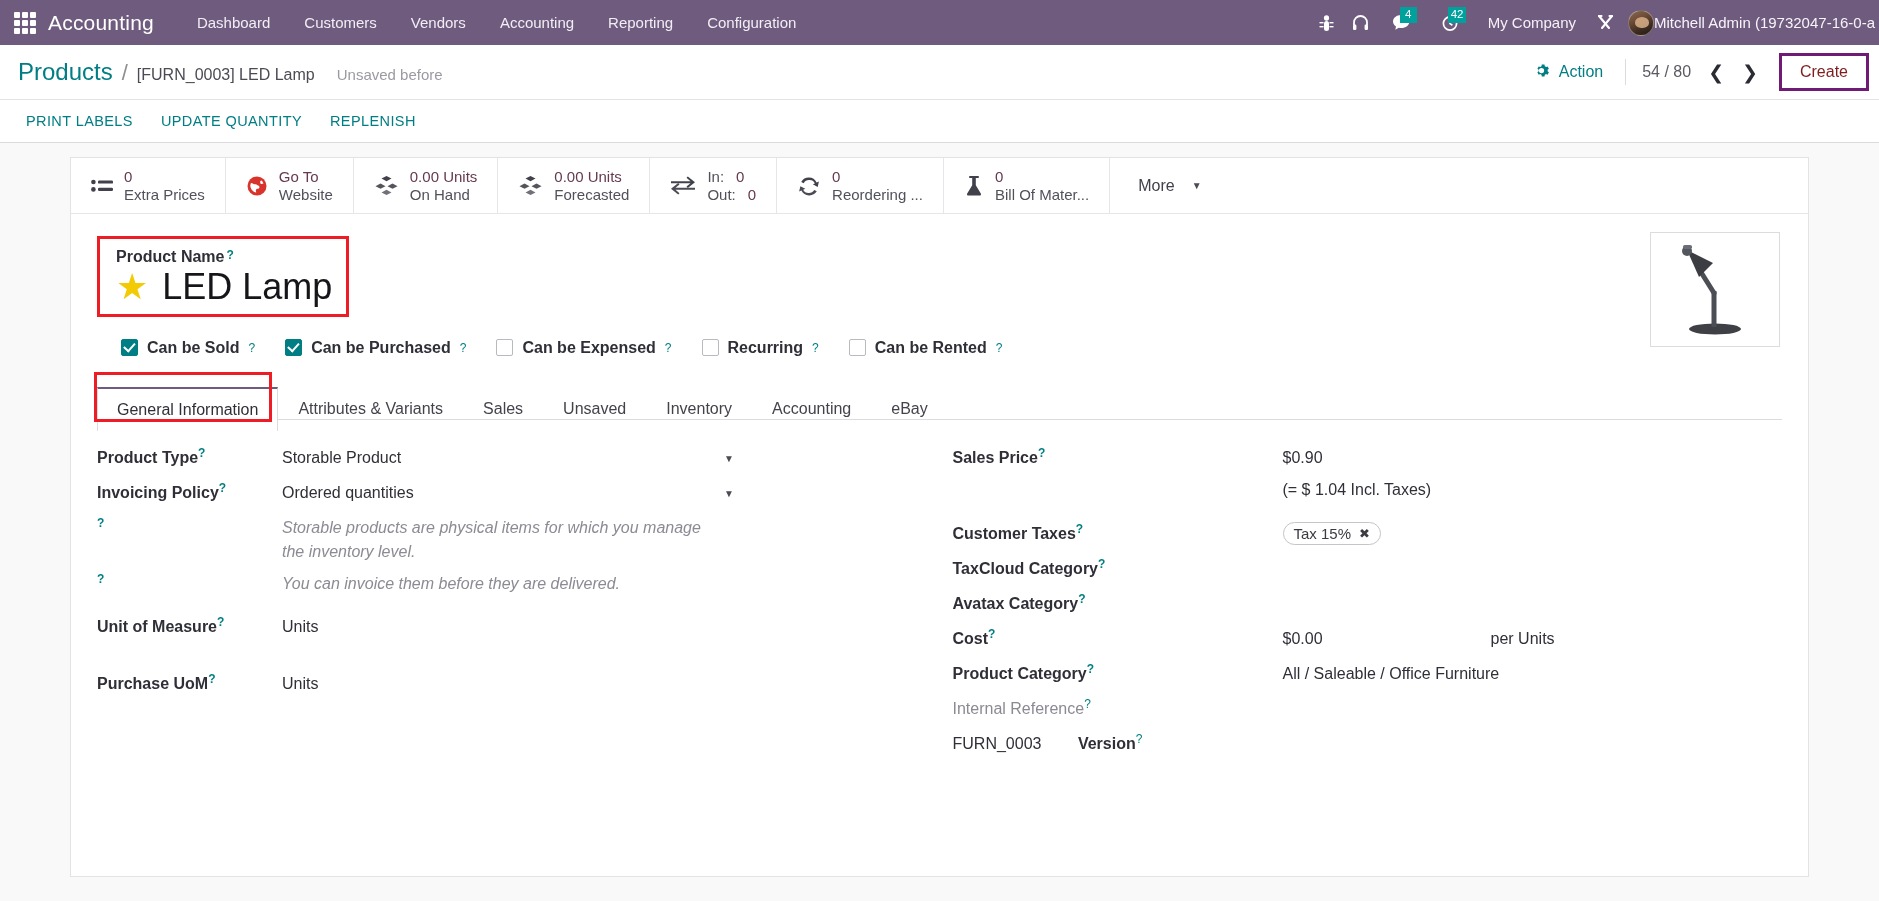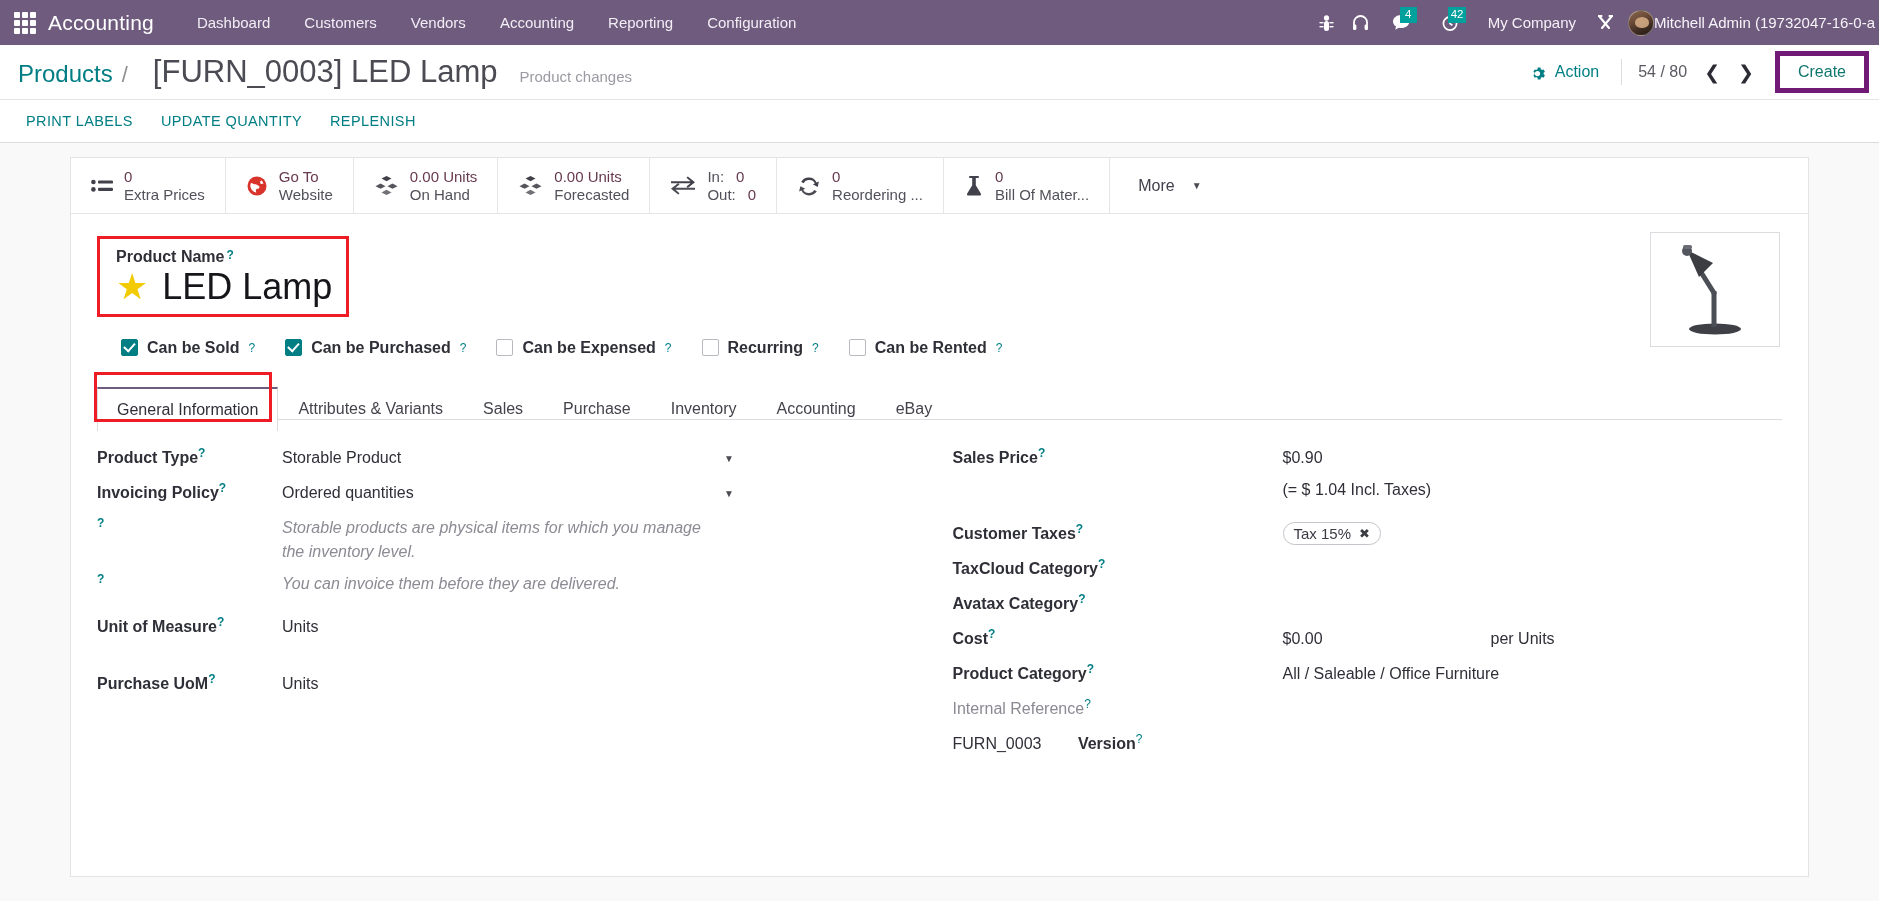--- a/index.html
+++ b/index.html
@@ -111,45 +111,45 @@
     align-items: center;
     padding: 0 16px 0 18px;
     position: relative;
   }
   .breadcrumb { display: flex; align-items: baseline; }
   .bc-link {
     font-size: 24px; color: #00787d; color: #017e84;
     cursor: pointer; text-decoration: none;
   }
   .bc-sep { font-size: 22px; color: #8f8f8f; margin: 0 9px; }
-  .bc-current { font-size: 31px; color: #4b4b53; margin-left: 16px; }
+  .bc-current { font-size: 16px; color: #4b4b53; }
   .bc-dirty {
     font-size: 15px; color: #9a9aa2;
     margin-left: 22px; white-space: nowrap;
   }
   .cp-right {
     position: absolute; right: 10px; top: 0;
     height: 54px; display: flex; align-items: center; gap: 0;
   }
   .action-btn {
-    display: flex; align-items: flex-end; gap: 10px;
+    display: flex; align-items: flex-start; gap: 10px;
     font-size: 16px; color: #017e84; cursor: pointer;
     padding: 6px 12px;
   }
   .vrule { width: 1px; height: 26px; background: #dcdce0; margin: 0 10px; }
   .pager { display: flex; align-items: center; gap: 4px; }
   .pager-val { font-size: 16px; color: #5a5a63; padding: 0 6px; white-space: nowrap; }
   .pager-arrow {
     font-size: 19px; color: #2b2b33; cursor: pointer;
     padding: 2px 7px; line-height: 1;
   }
   .create-btn {
     margin-left: 14px;
-    border: 5px solid #701a75;
-    color: #0f766e;
+    border: 3px solid #701a75;
+    color: #7f1d1d;
     background: #fff;
     font-size: 16px;
     padding: 7px 18px;
     cursor: pointer;
     white-space: nowrap;
   }
 
   
   .cp-bottom {
     height: 44px;
@@ -396,21 +396,21 @@
       <div class="nav-username">Mitchell Admin (19732047-16-0-a</div>
     </div>
   </div>
 </div>
 
 <div class="cp-top">
   <div class="breadcrumb">
     <span class="bc-link">Products</span>
     <span class="bc-sep">/</span>
     <span class="bc-current">[FURN_0003] LED Lamp</span>
-    <span class="bc-dirty">Product changes</span>
+    <span class="bc-dirty">Unsaved before</span>
   </div>
 
   <div class="cp-right">
     <div class="action-btn">
       <svg width="15" height="15" viewBox="0 0 16 16" fill="#017e84">
         <path d="M8 5.2a2.8 2.8 0 1 0 0 5.6 2.8 2.8 0 0 0 0-5.6zm6.5 3.6l1.4 1.1-1.4 2.5-1.7-.6a6 6 0 0 1-1.3.8l-.3 1.8H8.3l-.3-1.8a6 6 0 0 1-1.3-.8l-1.7.6L3.6 9.9 5 8.8a6 6 0 0 1 0-1.6L3.6 6.1 5 3.6l1.7.6a6 6 0 0 1 1.3-.8L8.3 1.6h2.9l.3 1.8c.5.2.9.5 1.3.8l1.7-.6 1.4 2.5-1.4 1.1c.1.5.1 1.1 0 1.6z"></path>
       </svg>
       <span>Action</span>
     </div>
     <div class="vrule"></div>
@@ -597,21 +597,21 @@
           <span class="qmark">?</span>
         </div>
       </div>
 
       
       <div class="notebook">
         <div class="tabs">
           <div class="tab active">General Information</div>
           <div class="tab">Attributes &amp; Variants</div>
           <div class="tab">Sales</div>
-          <div class="tab">Purchase</div>
+          <div class="tab">Unsaved</div>
           <div class="tab">Inventory</div>
           <div class="tab">Accounting</div>
           <div class="tab">eBay</div>
           <div class="tab-hl" style="left:-3px; top:-3px; width:178px; height:50px;"></div>
         </div>
 
         <div class="form-grid">
 
           <div class="col">
             <div class="frow">

